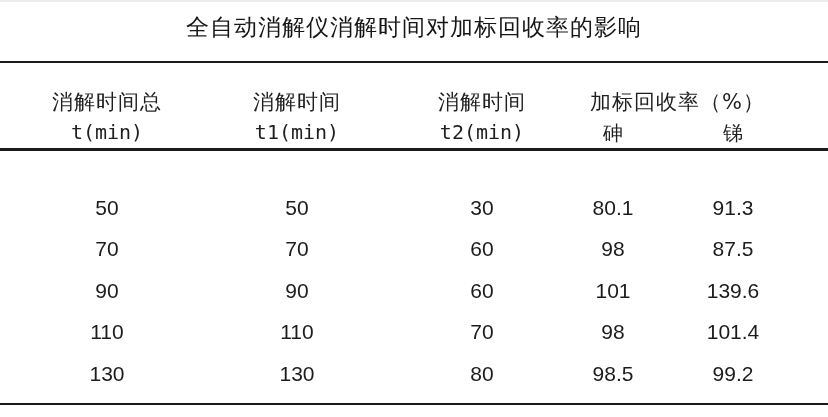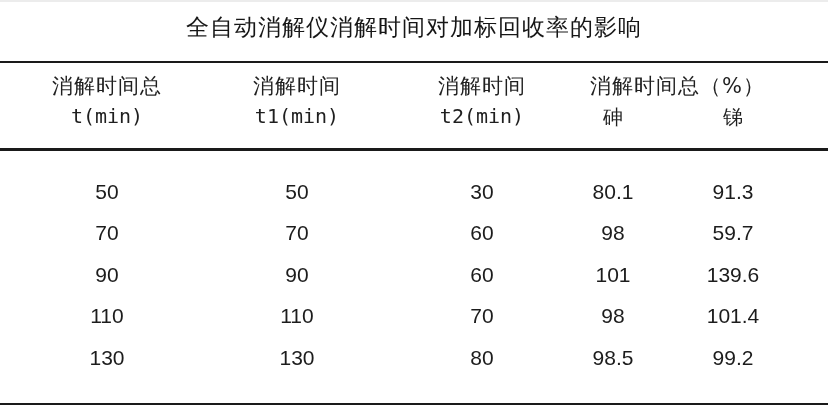--- a/index.html
+++ b/index.html
@@ -29,21 +29,21 @@
     left: 0;
     width: 828px;
     text-align: center;
     font-size: 23px;
     letter-spacing: 1px;
     color: #161616;
   }
 
   table.data-table {
     position: absolute;
-    top: 52px;
+    top: 68px;
     left: 0;
     width: 824px;
     border-collapse: collapse;
     table-layout: fixed;
   }
   .data-table th, .data-table td {
     padding: 0;
     font-weight: normal;
     white-space: nowrap;
     text-align: center;
@@ -93,21 +93,21 @@
       <col style="width:166px">
       <col style="width:204px">
       <col style="width:58px">
       <col style="width:182px">
     </colgroup>
     <thead>
       <tr class="hdr-main">
         <th>消解时间总</th>
         <th>消解时间</th>
         <th>消解时间</th>
-        <th class="recovery-head" colspan="2">消解时间总（%）</th>
+        <th class="recovery-head" colspan="2">加标回收率（%）</th>
       </tr>
       <tr class="hdr-sub">
         <th class="latin-sub">t(min)</th>
         <th class="latin-sub">t1(min)</th>
         <th class="latin-sub">t2(min)</th>
         <th>砷</th>
         <th>锑</th>
       </tr>
     </thead>
     <tbody>
@@ -116,21 +116,21 @@
         <td>50</td>
         <td>30</td>
         <td>80.1</td>
         <td>91.3</td>
       </tr>
       <tr>
         <td>70</td>
         <td>70</td>
         <td>60</td>
         <td>98</td>
-        <td>59.7</td>
+        <td>87.5</td>
       </tr>
       <tr>
         <td>90</td>
         <td>90</td>
         <td>60</td>
         <td>101</td>
         <td>139.6</td>
       </tr>
       <tr>
         <td>110</td>

